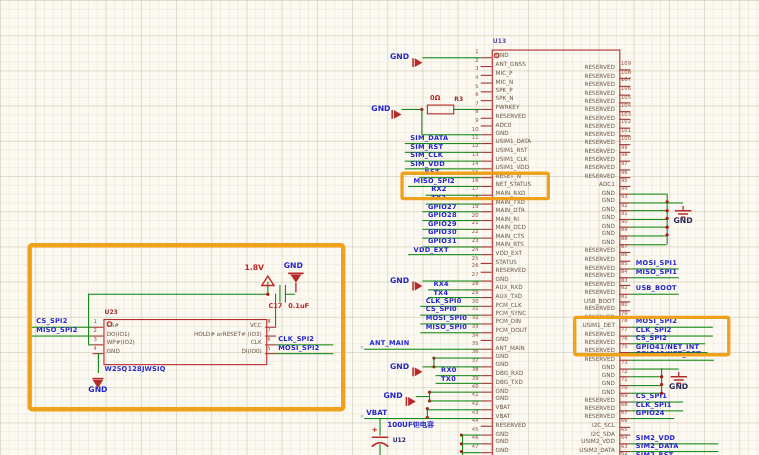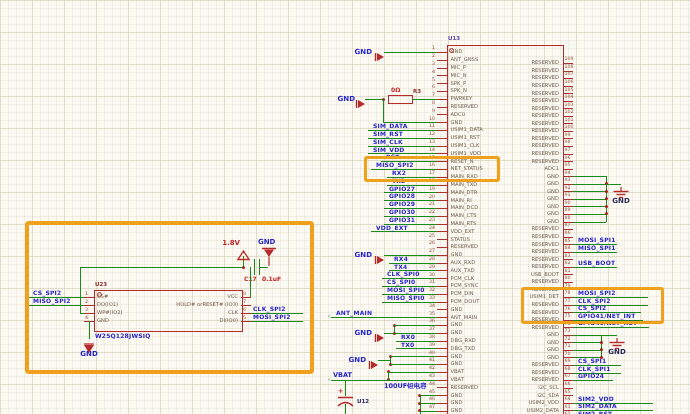--- a/index.html
+++ b/index.html
@@ -43,21 +43,21 @@
   <div class="netlabel" style="left:95px;top:333px;font-weight:700;">W25Q128JWSIQ</div>
 
   <div class="body-rect" style="left:388px;top:95px;width:23px;height:7px;"></div>
   <div class="redtext" style="left:391px;top:86.5px;">0Ω</div>
   <div class="destext" style="left:413px;top:88.5px;">R3</div>
 
   <div class="redtext" style="left:244px;top:276px;">C17</div>
   <div class="redtext" style="left:262px;top:276px;">0.1uF</div>
 
   <div class="destext" style="left:357px;top:399px;color:#26266e;">U12</div>
-  <div class="pwrtext" style="left:368px;top:383px;font-size:6.5px;padding-left:16px;">100UF钽电容</div>
+  <div class="pwrtext" style="left:352px;top:383px;font-size:6.5px;">100UF钽电容</div>
 
   <div class="redtext" style="left:216px;top:240px;width:24px;text-align:right;font-size:7px;">1.8V</div>
   <div class="pwrtext" style="left:333px;top:371.5px;font-size:6.5px;">VBAT</div>
 
   <div class="hl" style="left:25px;top:221px;width:281px;height:145px;border-width:4px;border-radius:4px;"></div>
   <div class="hl" style="left:364px;top:156px;width:130px;height:20px;"></div>
   <div class="hl" style="left:521px;top:287px;width:137px;height:31px;"></div>
 
   <div class="noerc" style="left:327px;top:313.5px;">×</div>
   <div class="noerc" style="left:327px;top:376.5px;">×</div>

